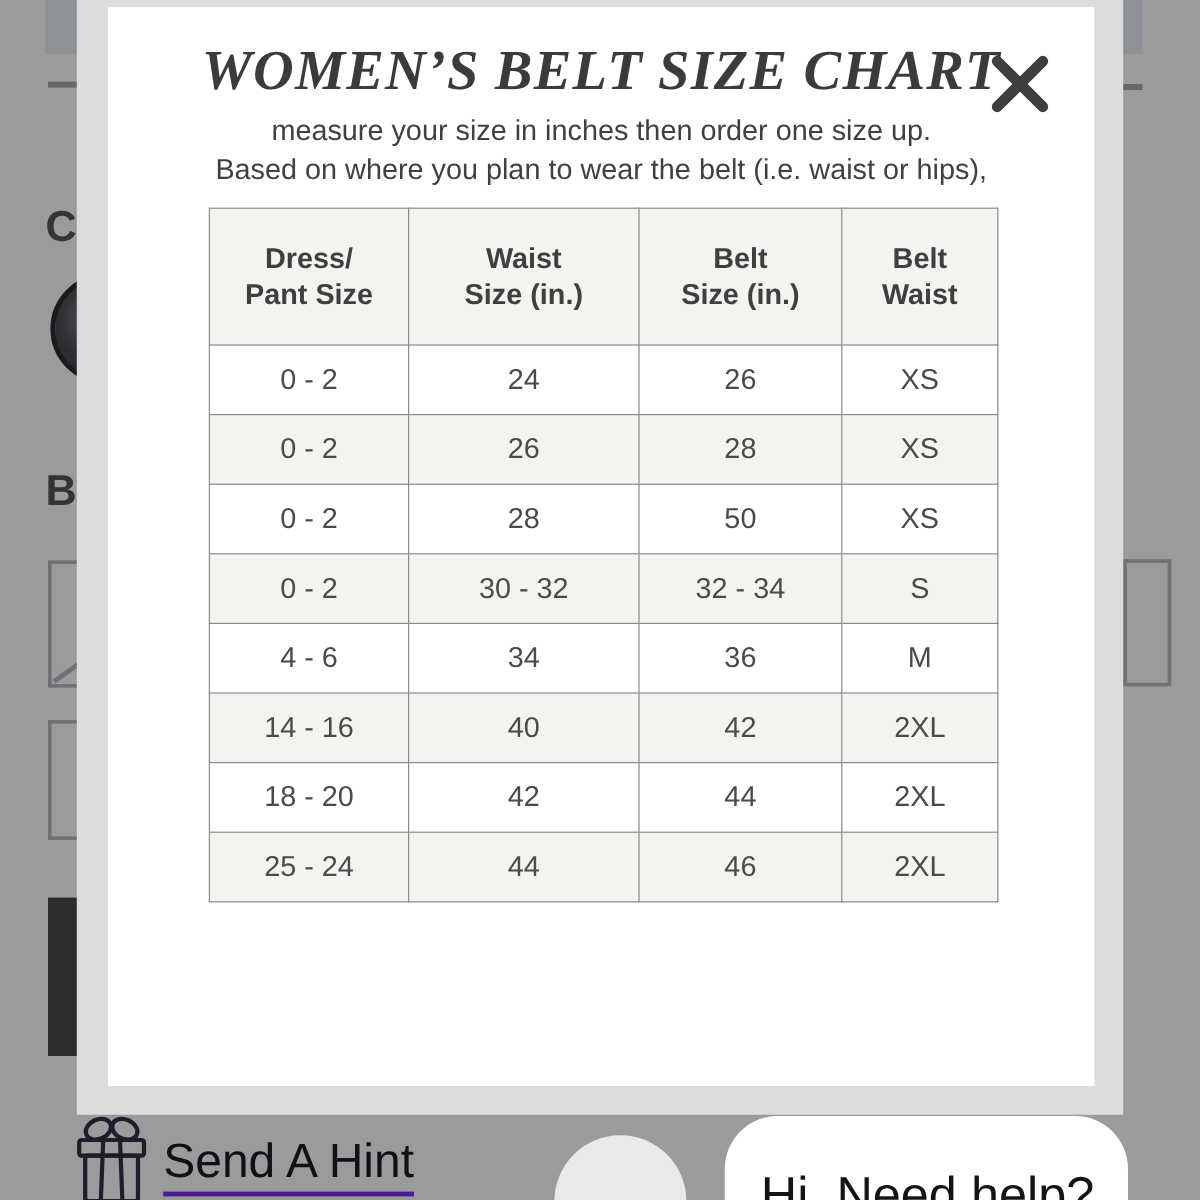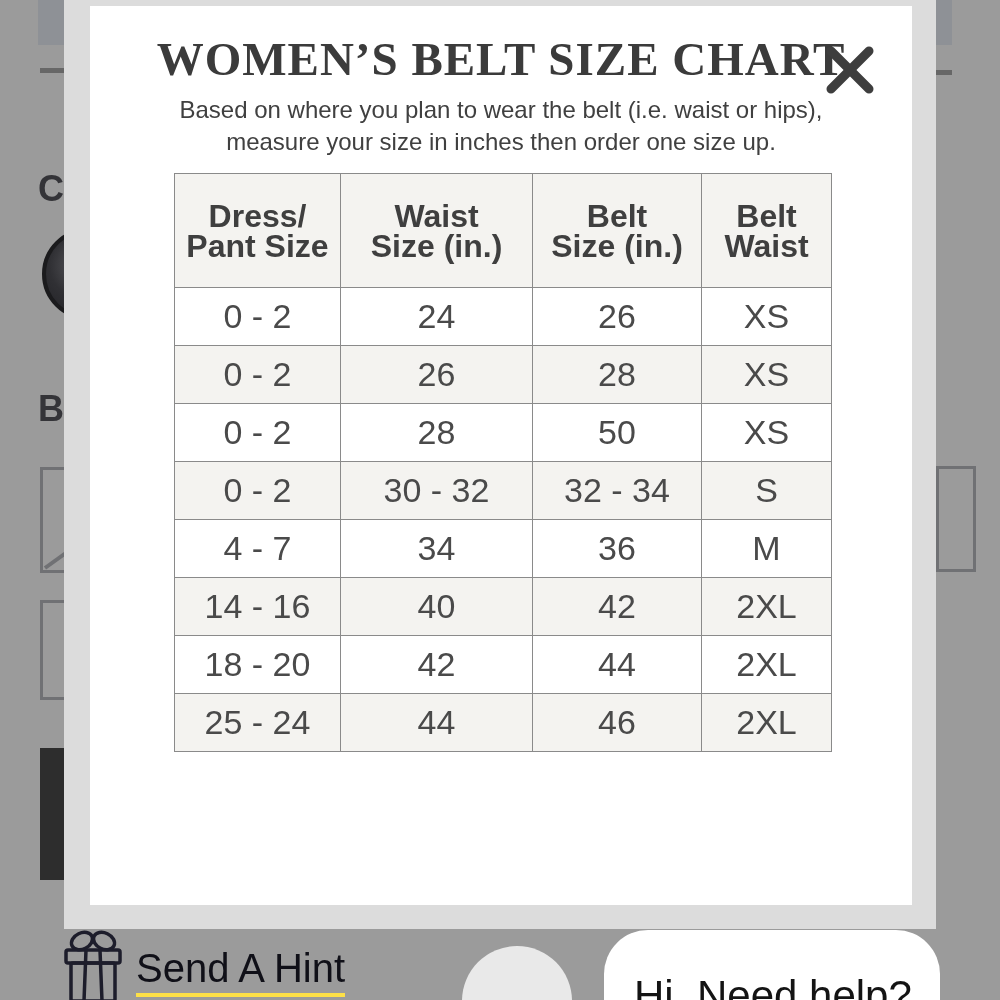--- a/index.html
+++ b/index.html
@@ -19,48 +19,48 @@
   }
   .bg-box{position:absolute;border:3px solid #707174;box-sizing:border-box;background:transparent;}
   .bg-box svg{position:absolute;left:0;top:0;width:100%;height:100%;}
   .bg-dark-btn{position:absolute;left:40px;top:748px;width:120px;height:132px;background:#2d2d2d;}
   
   .halo{position:absolute;left:64px;top:0;width:872px;height:929px;background:#dcdcdc;}
   .modal{position:absolute;left:90px;top:6px;width:822px;height:899px;background:#ffffff;}
   .modal-title{
     position:absolute;left:0;top:26px;width:100%;text-align:center;
     font-family:"Liberation Serif", serif;font-size:47px;font-weight:600;
-    color:#3b3b3b;letter-spacing:1px;
+    color:#3b3b3b;letter-spacing:1px;font-style:italic;
   }
   .close-btn{position:absolute;right:34px;top:36px;width:56px;height:56px;cursor:pointer;background:none;border:none;padding:0;}
   .close-btn svg{display:block;}
   .modal-subtitle{
     position:absolute;left:0;top:88px;width:100%;text-align:center;
     font-size:24px;line-height:32px;color:#404040;
   }
   
   table.size-chart{
     position:absolute;left:84px;top:167px;border-collapse:collapse;table-layout:fixed;
   }
   table.size-chart th, table.size-chart td{
     border:1.5px solid #8a8a8a;text-align:center;vertical-align:middle;padding:0;
   }
   table.size-chart th{
-    height:113px;background:#f4f3f0;font-size:32px;line-height:30px;
+    height:113px;background:#f4f3f0;font-size:24px;line-height:30px;
     font-weight:bold;color:#3f3f3f;
   }
   table.size-chart td{
-    height:57px;font-size:34px;color:#4a4a4a;background:#ffffff;font-weight:400;
+    height:57px;font-size:24px;color:#4a4a4a;background:#ffffff;font-weight:400;
   }
   table.size-chart tr.stripe td{background:#f4f3f0;}
   
   .gift-icon{position:absolute;left:58px;top:928px;}
   .send-hint{
     position:absolute;left:136px;top:946px;font-size:40px;color:#101018;
-    border-bottom:4px solid #fde047;padding-bottom:2px;cursor:pointer;
+    border-bottom:4px solid #4c1d95;padding-bottom:2px;cursor:pointer;
   }
   .chat-launcher{
     position:absolute;left:462px;top:946px;width:110px;height:110px;border-radius:50%;
     background:#e9e9e9;border:none;cursor:pointer;
   }
   .chat-launcher svg{position:absolute;left:29px;top:26px;}
   .chat-bubble{
     position:absolute;left:604px;top:930px;width:336px;height:120px;
     background:#ffffff;border-radius:44px;cursor:pointer;
   }
@@ -95,22 +95,22 @@
   <div class="modal-title">WOMEN’S BELT SIZE CHART</div>
 
   <button class="close-btn" aria-label="Close">
     <svg width="56" height="56" viewBox="0 0 56 56">
       <line x1="9" y1="9" x2="47" y2="47" stroke="#3e3e3e" stroke-width="9" stroke-linecap="round"></line>
       <line x1="47" y1="9" x2="9" y2="47" stroke="#3e3e3e" stroke-width="9" stroke-linecap="round"></line>
     </svg>
   </button>
 
   <div class="modal-subtitle">
+    <div>measure your size in inches then order one size up.</div>
     <div>Based on where you plan to wear the belt (i.e. waist or hips),</div>
-    <div>measure your size in inches then order one size up.</div>
   </div>
 
   <table class="size-chart">
     <colgroup>
       <col style="width:166px">
         <col style="width:192px">
         <col style="width:169px">
         <col style="width:130px">
     </colgroup>
   <thead>
@@ -152,21 +152,21 @@
           <td>50</td>
           <td>XS</td>
         </tr>
         <tr class="stripe">
           <td>0 - 2</td>
           <td>30 - 32</td>
           <td>32 - 34</td>
           <td>S</td>
         </tr>
         <tr>
-          <td>4 - 7</td>
+          <td>4 - 6</td>
           <td>34</td>
           <td>36</td>
           <td>M</td>
         </tr>
         <tr class="stripe">
           <td>14 - 16</td>
           <td>40</td>
           <td>42</td>
           <td>2XL</td>
         </tr>

